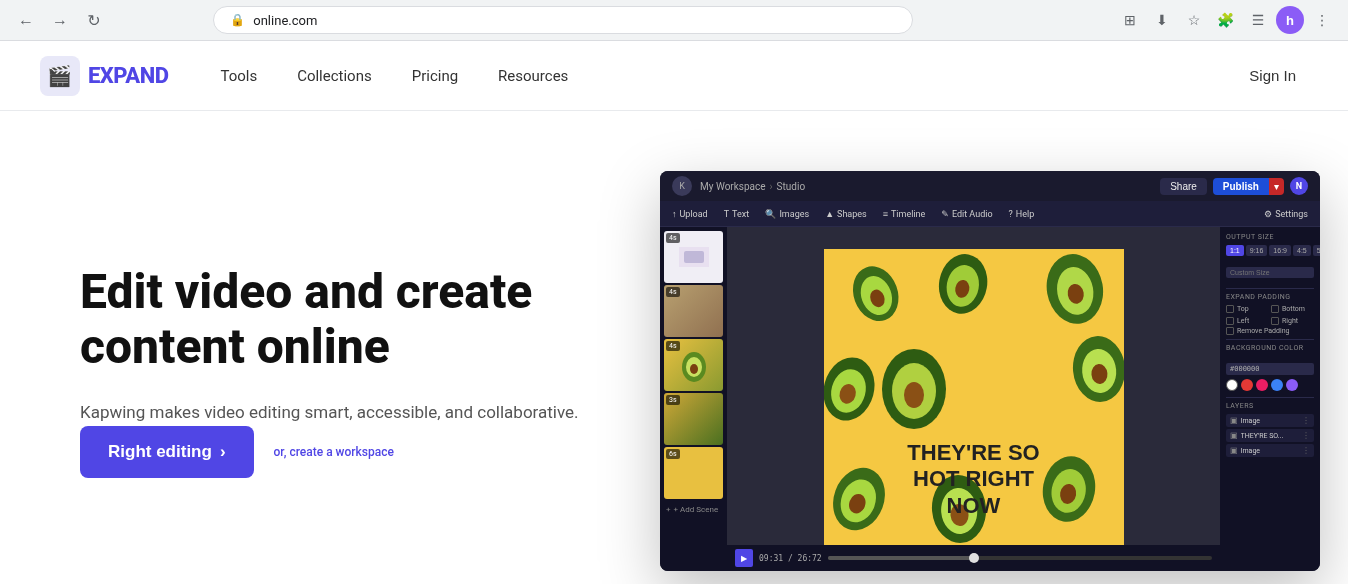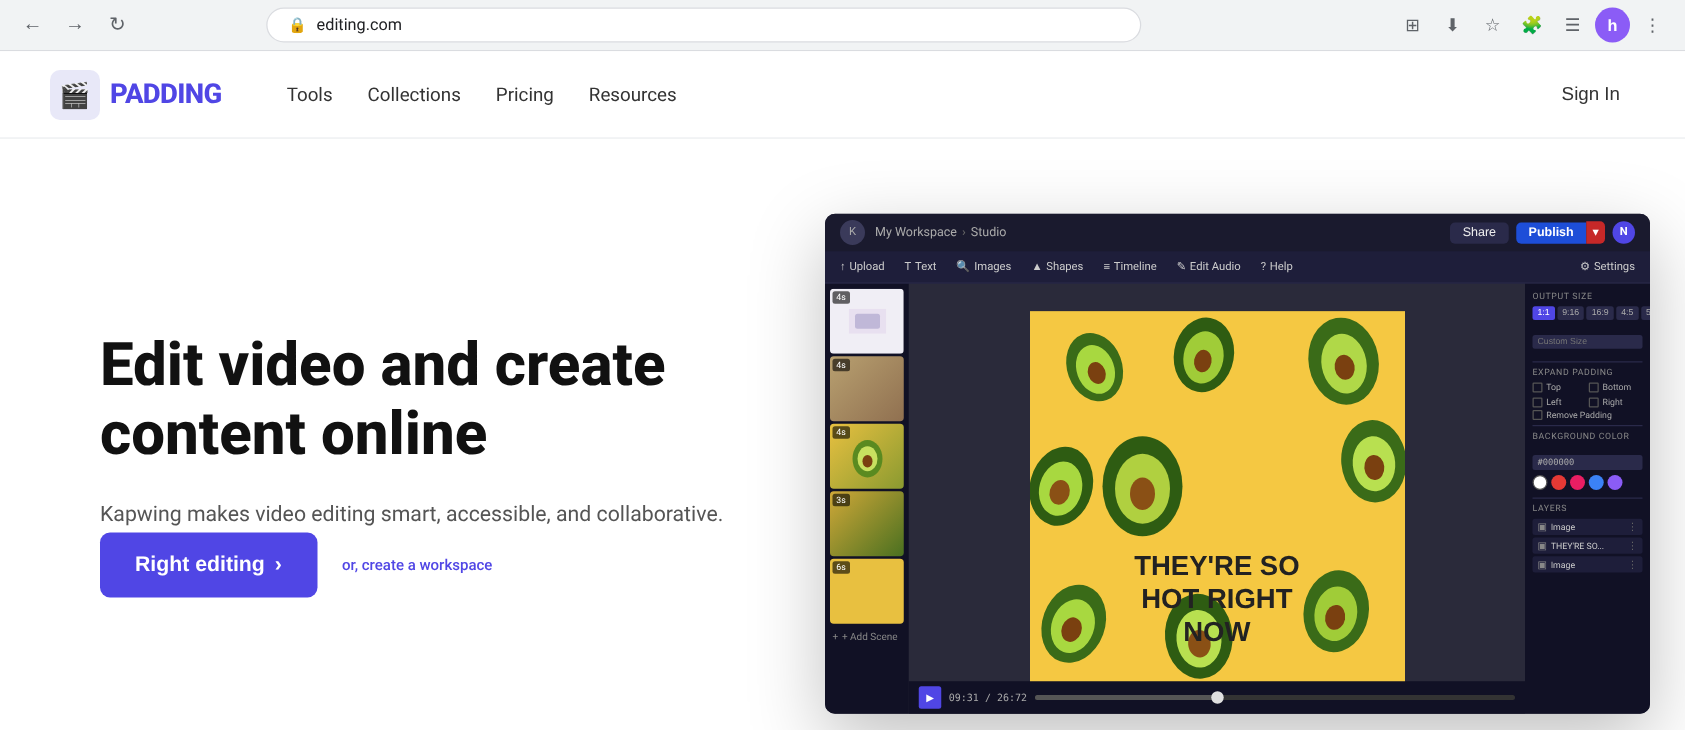--- a/index.html
+++ b/index.html
@@ -107,21 +107,21 @@
       font-size: 20px;
     }
     .logo-text {
       font-size: 22px;
       font-weight: 800;
       color: #5046e5;
       letter-spacing: -0.5px;
     }
     .site-nav {
       display: flex;
-      gap: 4px;
+      gap: 16px;
       align-items: center;
     }
     .site-nav a {
       text-decoration: none;
       color: #333;
       font-size: 15px;
       padding: 6px 12px;
       border-radius: 6px;
     }
     .site-header-right {
@@ -541,38 +541,38 @@
 
 <div class="browser-chrome">
   <div class="browser-toolbar">
     <div class="browser-nav-btns">
       <button class="browser-nav-btn">←</button>
       <button class="browser-nav-btn">→</button>
       <button class="browser-nav-btn">↻</button>
     </div>
     <div class="browser-address-bar">
       <span class="lock-icon">🔒</span>
-      <span class="browser-address-text">editing.com</span>
+      <span class="browser-address-text">online.com</span>
     </div>
     <div class="browser-actions">
       <button class="browser-action-btn">⊞</button>
       <button class="browser-action-btn">⬇</button>
       <button class="browser-action-btn">☆</button>
       <button class="browser-action-btn">🧩</button>
       <button class="browser-action-btn">☰</button>
       <button class="profile-btn">h</button>
       <button class="browser-action-btn">⋮</button>
     </div>
   </div>
 </div>
 
 <header class="site-header">
   <a class="site-logo" href="#">
     <div class="logo-icon">🎬</div>
-    <span class="logo-text">PADDING</span>
+    <span class="logo-text">EXPAND</span>
   </a>
   <nav class="site-nav">
     <a href="#">Tools</a>
     <a href="#">Collections</a>
     <a href="#">Pricing</a>
     <a href="#">Resources</a>
   </nav>
   <div class="site-header-right">
     <button class="signin-btn">Sign In</button>
   </div>

